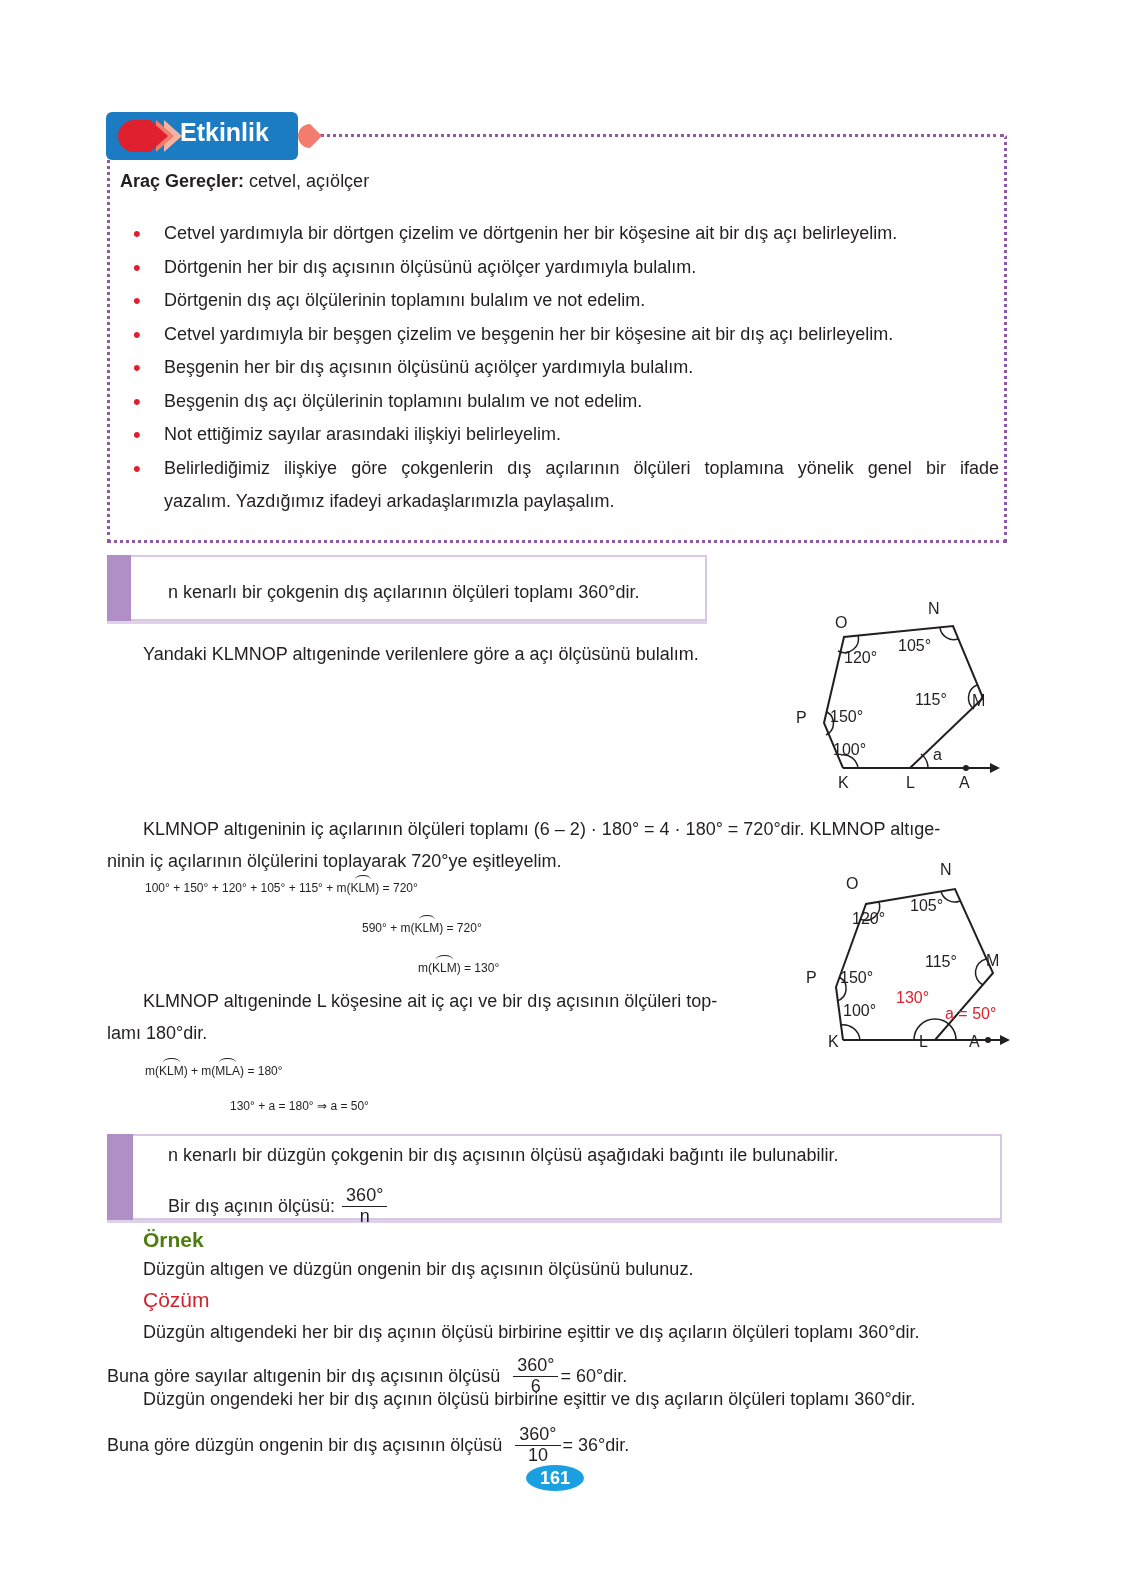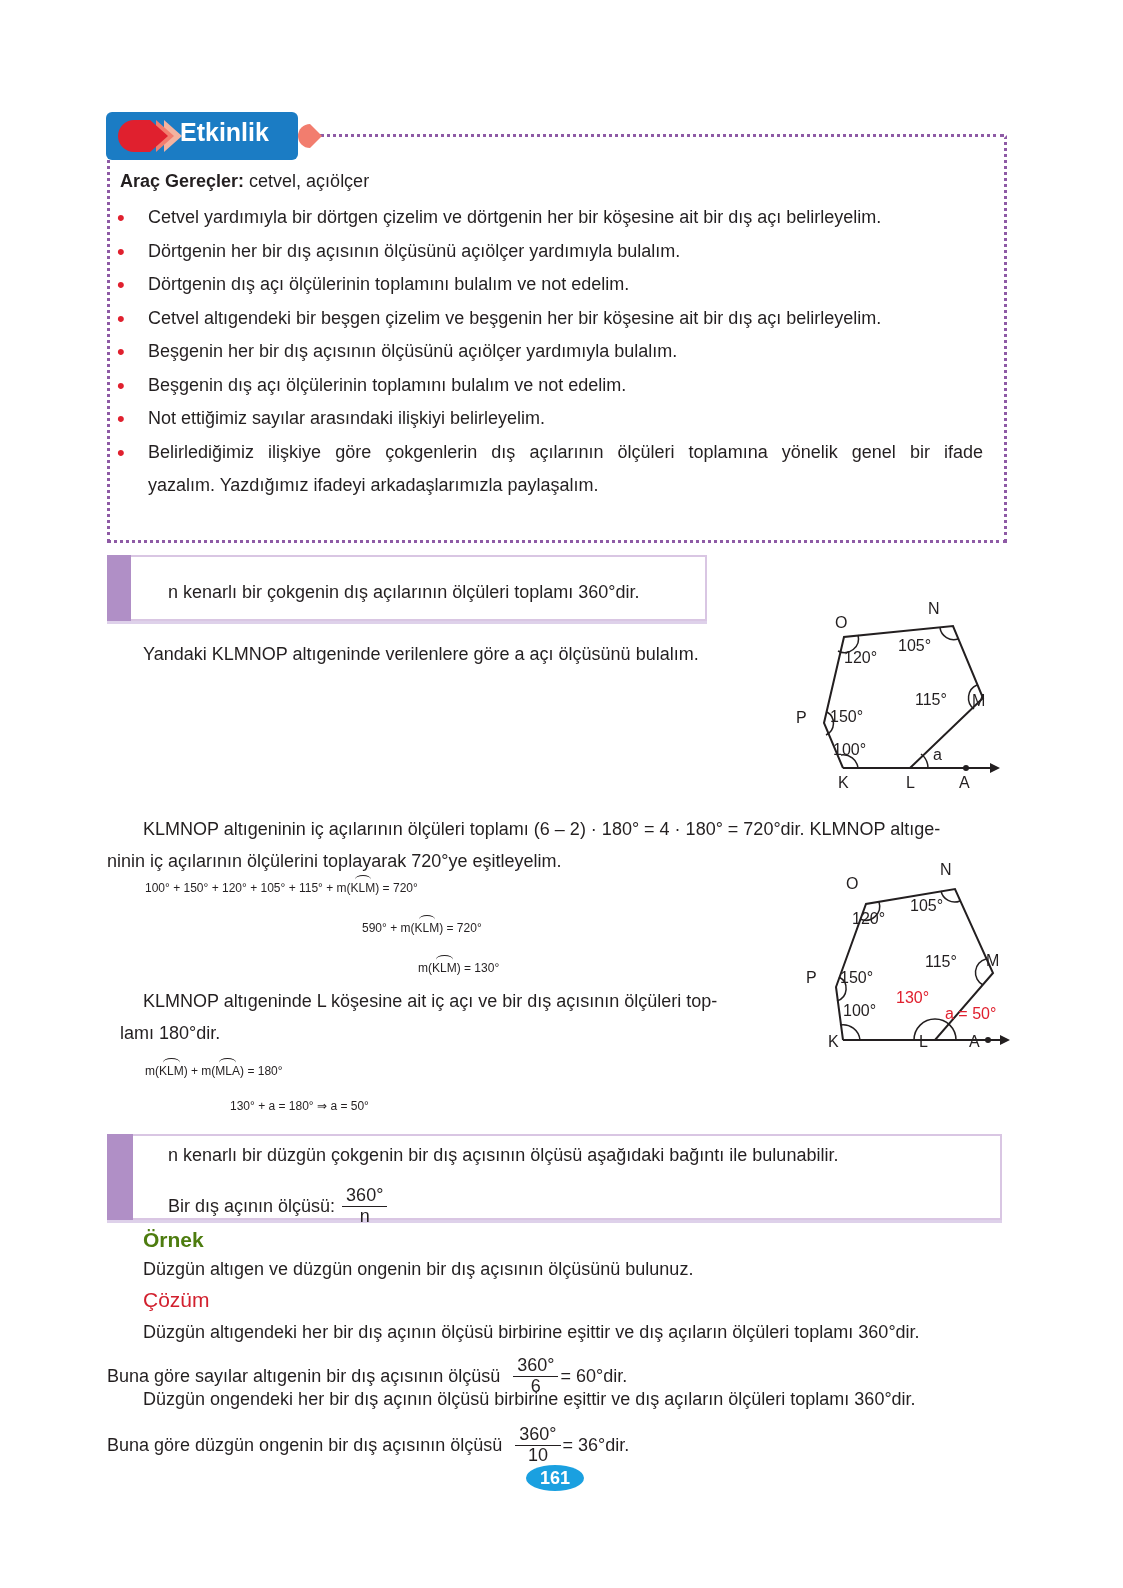--- a/index.html
+++ b/index.html
@@ -11,21 +11,21 @@
   .etk-badge { left: 106px; top: 112px; width: 192px; height: 48px; background: #1b7cc4;
                border-radius: 6px; }
   .etk-title { left: 180px; top: 118px; font-size: 25px; font-weight: bold; color: #ffffff; }
   .etk-box { left: 107px; top: 135px; width: 894px; height: 402px;
              border-top: 3px dotted #8e5aa5; border-right: 3px dotted #8e5aa5;
              border-bottom: 3px dotted #8e5aa5; border-left: 3px dotted #8e5aa5; border-top-color: transparent; }
   .dot-top { left: 320px; top: 134px; width: 684px; height: 0; border-top: 3px dotted #8e5aa5; }
 
   .tools { left: 120px; top: 171px; font-size: 18px; }
   .tools b { font-weight: bold; }
-  .bullets { left: 117px; top: 201px; width: 866px; margin: 0; padding: 0; list-style: none; }
+  .bullets { left: 117px; top: 201px; width: 866px; margin: 16px; padding: 0; list-style: none; }
   .bullets li { position: relative; padding-left: 31px; line-height: 33.5px; font-size: 18px; }
   .bullets li::before { content: "•"; position: absolute; left: 0; top: 0; color: #e0202e; font-size: 22px; }
   .bullets li.justify { text-align: justify; text-align-last: justify; }
 
   
   .info { background: #ffffff; border: 2px solid #d9c6e3; border-left: none;
           box-shadow: 0 3px 0 #ded1ea; }
   .info-bar { background: #b08fc6; }
   .info1 { left: 107px; top: 555px; width: 598px; height: 62px; }
   .info1-bar { left: 107px; top: 555px; width: 24px; height: 66px; }
@@ -66,21 +66,21 @@
 <div class="abs etk-title">Etkinlik</div>
 
 <div class="abs tools">
   <b>Araç Gereçler:</b><span> cetvel, açıölçer</span>
 </div>
 
 <ul class="abs bullets">
   <li>Cetvel yardımıyla bir dörtgen çizelim ve dörtgenin her bir köşesine ait bir dış açı belirleyelim.</li>
   <li>Dörtgenin her bir dış açısının ölçüsünü açıölçer yardımıyla bulalım.</li>
   <li>Dörtgenin dış açı ölçülerinin toplamını bulalım ve not edelim.</li>
-  <li>Cetvel altıgendeki bir beşgen çizelim ve beşgenin her bir köşesine ait bir dış açı belirleyelim.</li>
+  <li>Cetvel yardımıyla bir beşgen çizelim ve beşgenin her bir köşesine ait bir dış açı belirleyelim.</li>
   <li>Beşgenin her bir dış açısının ölçüsünü açıölçer yardımıyla bulalım.</li>
   <li>Beşgenin dış açı ölçülerinin toplamını bulalım ve not edelim.</li>
   <li>Not ettiğimiz sayılar arasındaki ilişkiyi belirleyelim.</li>
   <li class="justify">Belirlediğimiz ilişkiye göre çokgenlerin dış açılarının ölçüleri toplamına yönelik genel bir ifade</li>
   <li class="cont" style="list-style:none">yazalım. Yazdığımız ifadeyi arkadaşlarımızla paylaşalım.</li>
 </ul>
 <style>.bullets li.cont::before{content:"";}</style>
 
 <div class="abs info info1"></div>
 <div class="abs info-bar info1-bar"></div>
@@ -121,21 +121,21 @@
   <span>100° + 150° + 120° + 105° + 115° + m(</span><span class="arc">KLM</span><span>) = 720°</span>
 </div>
 <div class="abs eq" style="left:362px;top:921px;">
   <span>590° + m(</span><span class="arc">KLM</span><span>) = 720°</span>
 </div>
 <div class="abs eq" style="left:418px;top:961px;">
   <span>m(</span><span class="arc">KLM</span><span>) = 130°</span>
 </div>
 
 <div class="abs p" style="left:143px;top:985px;">KLMNOP altıgeninde L köşesine ait iç açı ve bir dış açısının ölçüleri top-</div>
-<div class="abs p" style="left:107px;top:1017px;margin-left:13px;">lamı 180°dir.</div>
+<div class="abs p" style="left:107px;top:1017px;">lamı 180°dir.</div>
 
 <div class="abs eq" style="left:145px;top:1064px;">
   <span>m(</span><span class="arc">KLM</span><span>) + m(</span><span class="arc">MLA</span><span>) = 180°</span>
 </div>
 <div class="abs eq" style="left:230px;top:1099px;">130° + a = 180° ⇒ a = 50°</div>
 
 <svg class="abs" style="left:800px;top:855px;" width="210" height="200" font-family="Liberation Sans, sans-serif" font-size="16" fill="#231f20">
   <polyline points="43,173 36,132 66,49 155,34 193,118 135,185 43,185" fill="none" stroke="#231f20" stroke-width="0"></polyline>
   <polyline points="43,185 36,132 66,49 155,34 193,118 135,185 43,185" fill="none" stroke="#231f20" stroke-width="2"></polyline>
   <line x1="135" y1="185" x2="200" y2="185" stroke="#231f20" stroke-width="2"></line>

